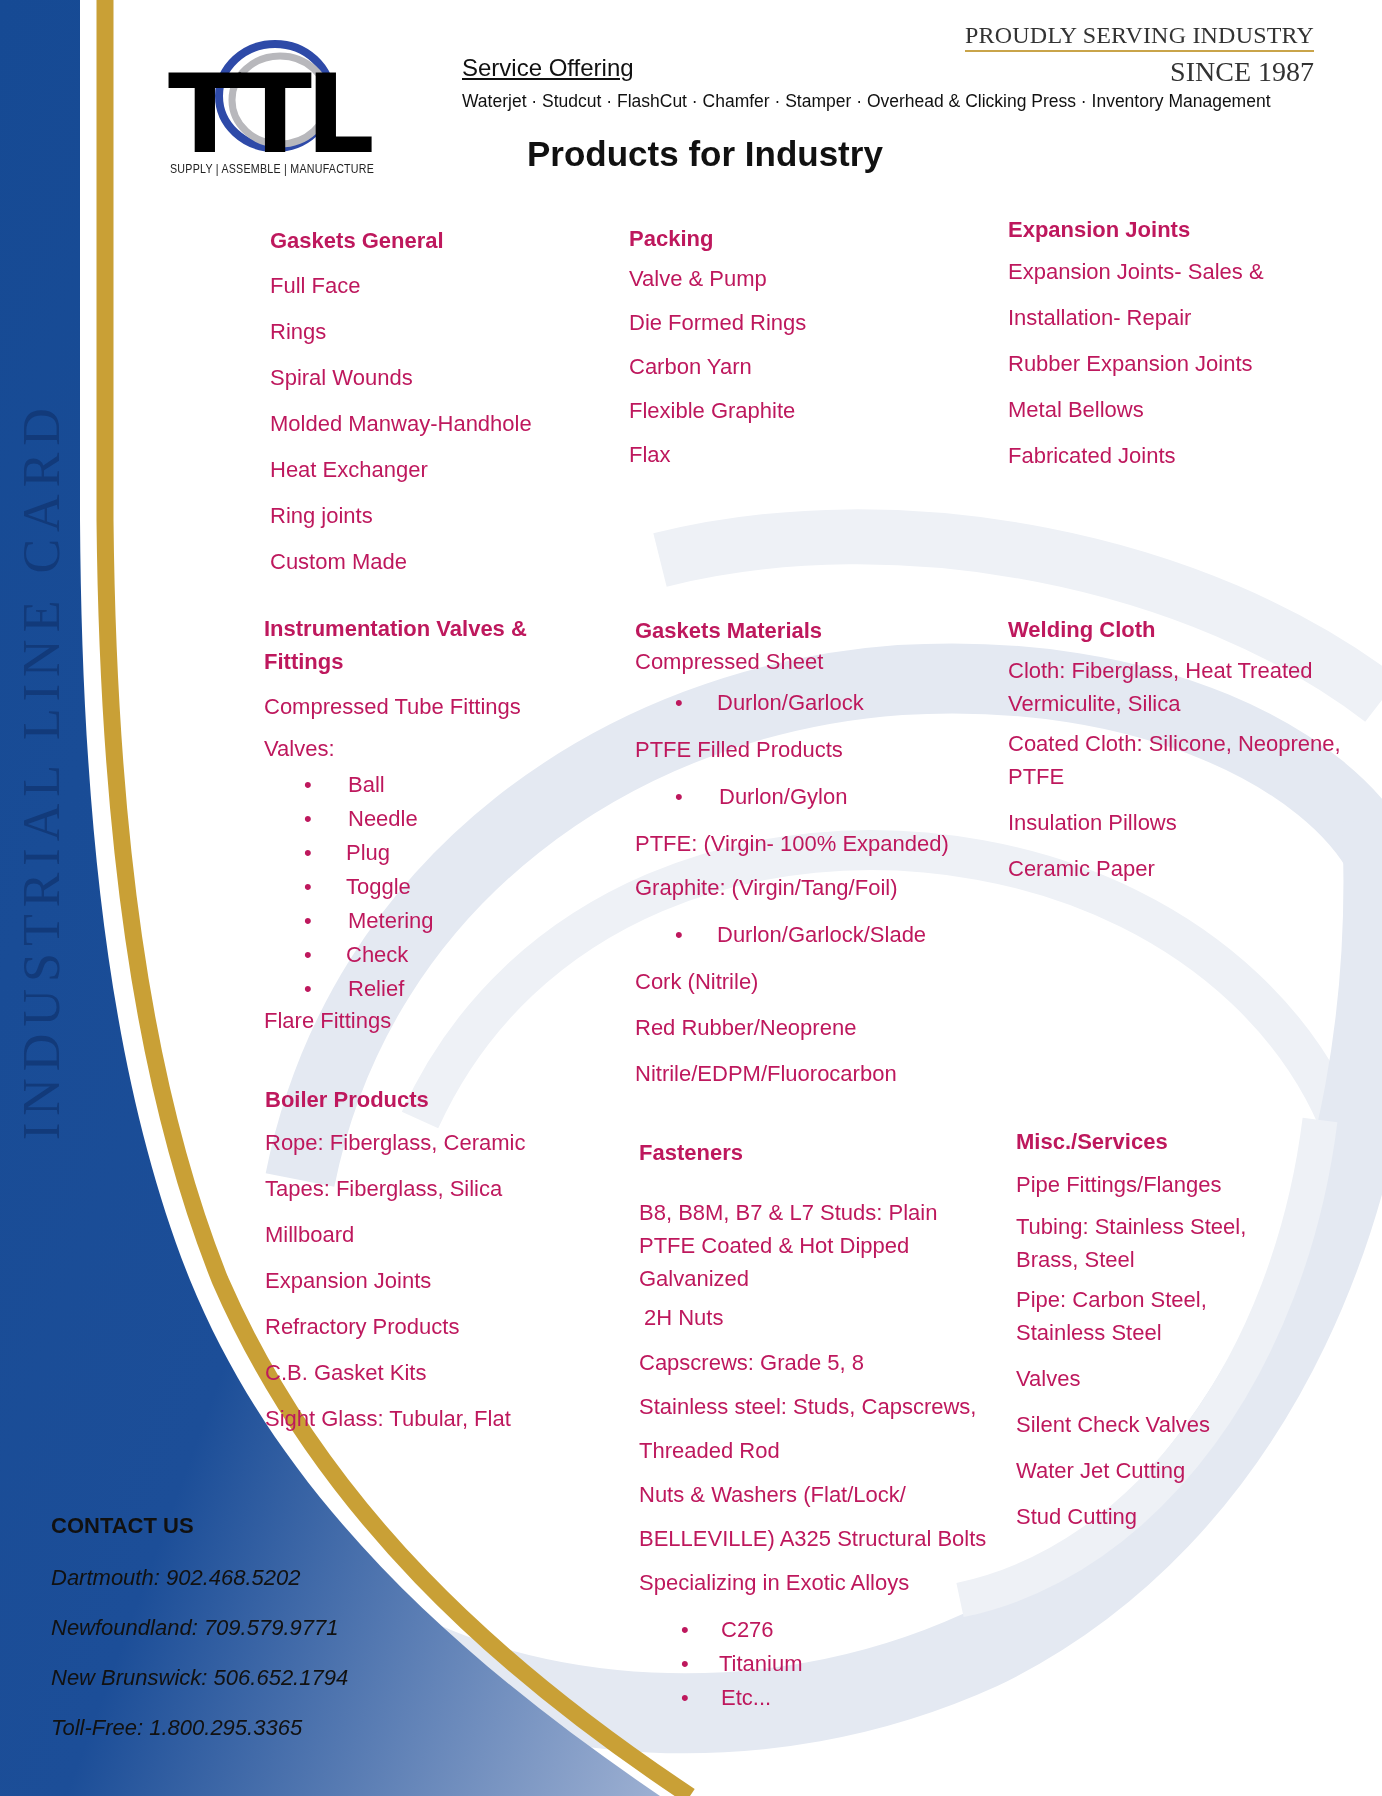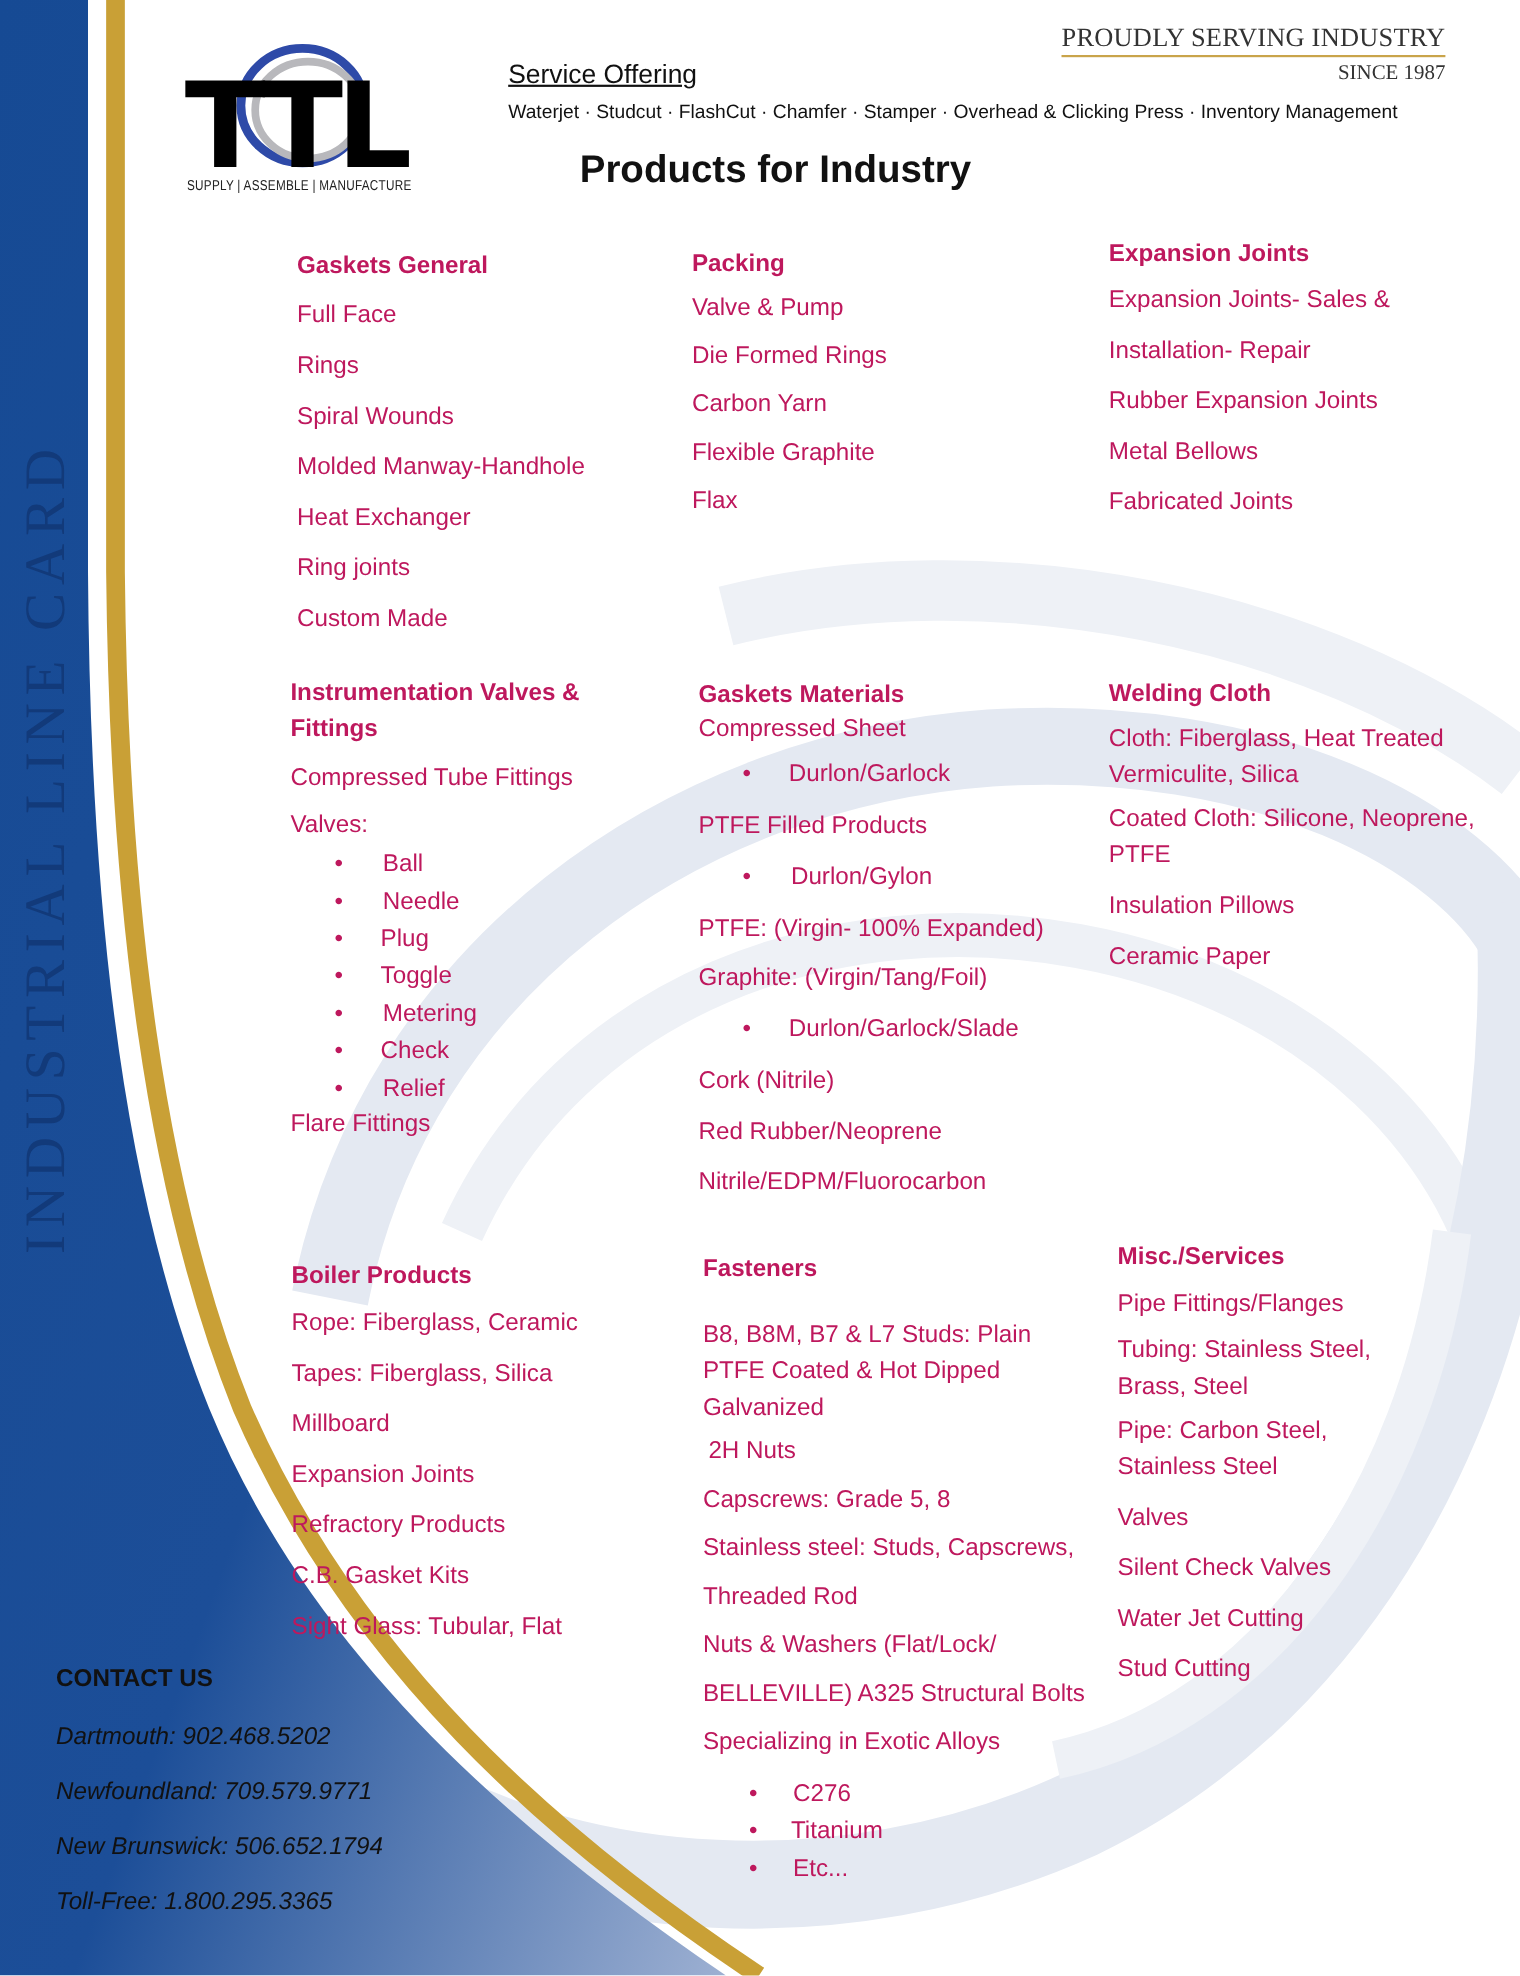--- a/index.html
+++ b/index.html
@@ -20,21 +20,21 @@
   .logo-tagline {
     position: absolute; left: 170px; top: 161px; width: 210px;
     font-family: "Liberation Sans", sans-serif; font-size: 13px; letter-spacing: 0.3px;
     transform: scaleX(0.82); transform-origin: 0 0; color: #222; white-space: nowrap;
   }
   .proud {
     position: absolute; right: 68px; top: 22px; text-align: right; z-index: 3;
     font-family: "Liberation Serif", "DejaVu Serif", serif; color: #333;
   }
   .proud .l1 { font-size: 24px; padding-bottom: 1px; border-bottom: 2px solid #c9a44a; letter-spacing: 0.2px; }
-  .proud .l2 { font-size: 19px; margin-top: 4px; }
+  .proud .l2 { font-size: 28px; margin-top: 4px; }
   .service-title {
     position: absolute; left: 462px; top: 54px; font-size: 24px; text-decoration: underline;
     z-index: 3; color: #111;
   }
   .service-list {
     position: absolute; left: 462px; top: 91px; font-size: 17.5px; z-index: 3; color: #111; white-space: nowrap;
   }
   .page-title {
     position: absolute; left: 527px; top: 134px; font-size: 35px; font-weight: bold; z-index: 3; color: #111;
   }
@@ -152,21 +152,21 @@
 </div>
 
 <div class="section" style="left:1008px; top:613px; width:360px;">
   <div class="hdr">Welding Cloth</div>
   <div class="it wrap" style="margin-top:8px">Cloth: Fiberglass, Heat Treated Vermiculite, Silica</div>
   <div class="it wrap">Coated Cloth: Silicone, Neoprene, PTFE</div>
   <div class="it">Insulation Pillows</div>
   <div class="it">Ceramic Paper</div>
 </div>
 
-<div class="section" style="left:265px; top:1142px;">
+<div class="section" style="left:265px; top:1083px;">
   <div class="hdr">Boiler Products</div>
   <div class="it" style="margin-top:4px">Rope: Fiberglass, Ceramic</div>
   <div class="it">Tapes: Fiberglass, Silica</div>
   <div class="it">Millboard</div>
   <div class="it">Expansion Joints</div>
   <div class="it">Refractory Products</div>
   <div class="it">C.B. Gasket Kits</div>
   <div class="it">Sight Glass: Tubular, Flat</div>
 </div>
 

